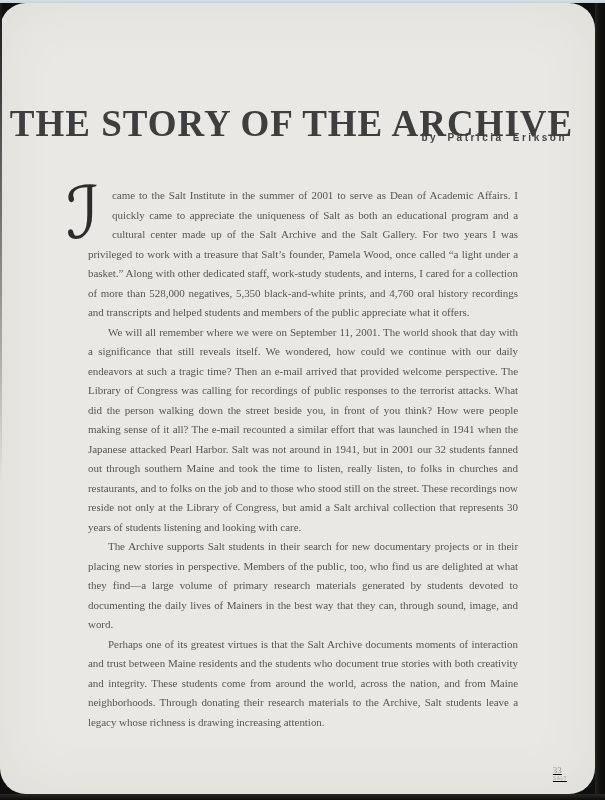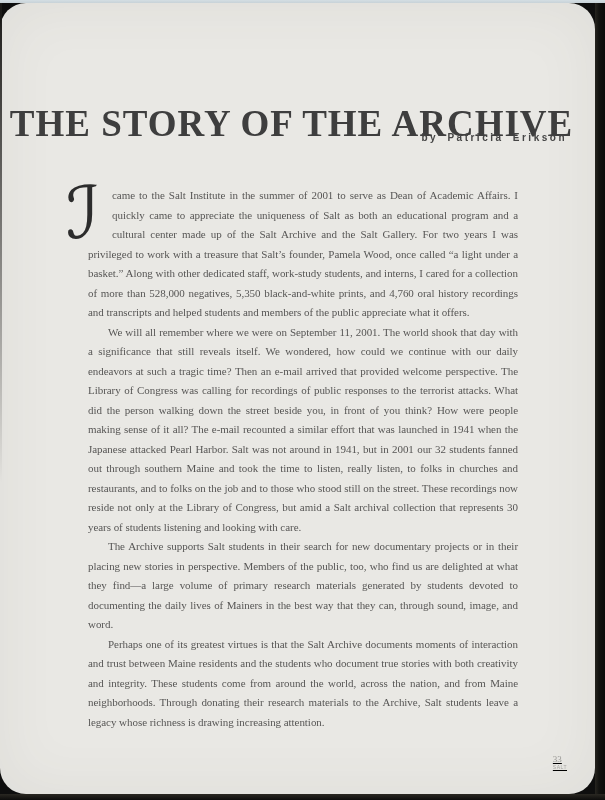--- a/index.html
+++ b/index.html
@@ -78,21 +78,21 @@
     font-family: "DejaVu Sans", "DejaVu Serif", serif;
     font-style: italic;
     font-size: 72px;
     line-height: 62px;
     color: #2c2c2c;
     text-align: center;
     overflow: visible;
   }
   .folio {
     position: absolute;
-    right: 28px; bottom: 24px;
+    right: 28px; bottom: 13px;
     text-align: left;
     z-index: 6;
     line-height: 1;
     text-decoration: underline;
   }
   .folio .page-number {
     font-family: "Liberation Serif", serif;
     font-size: 9px;
     color: #979693;
     display: block;

